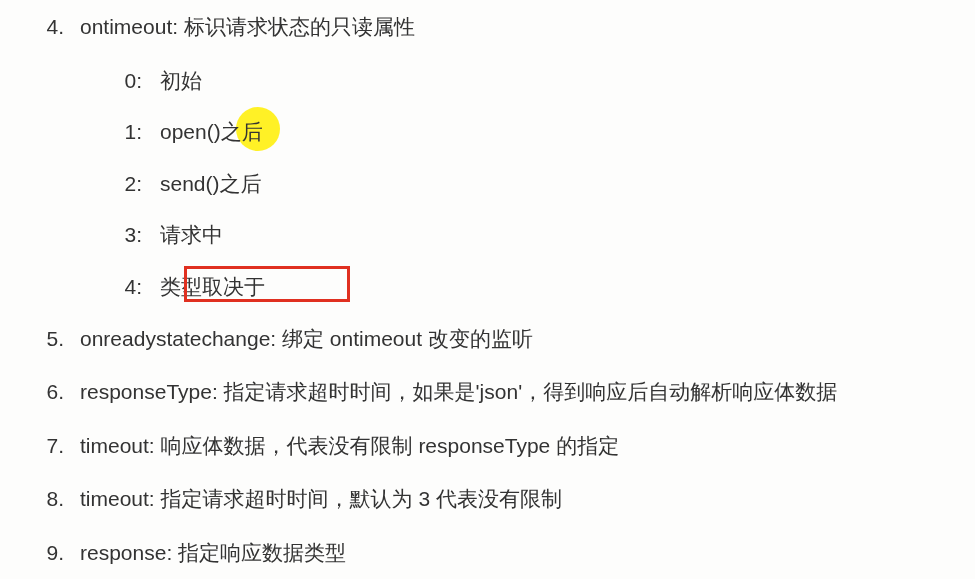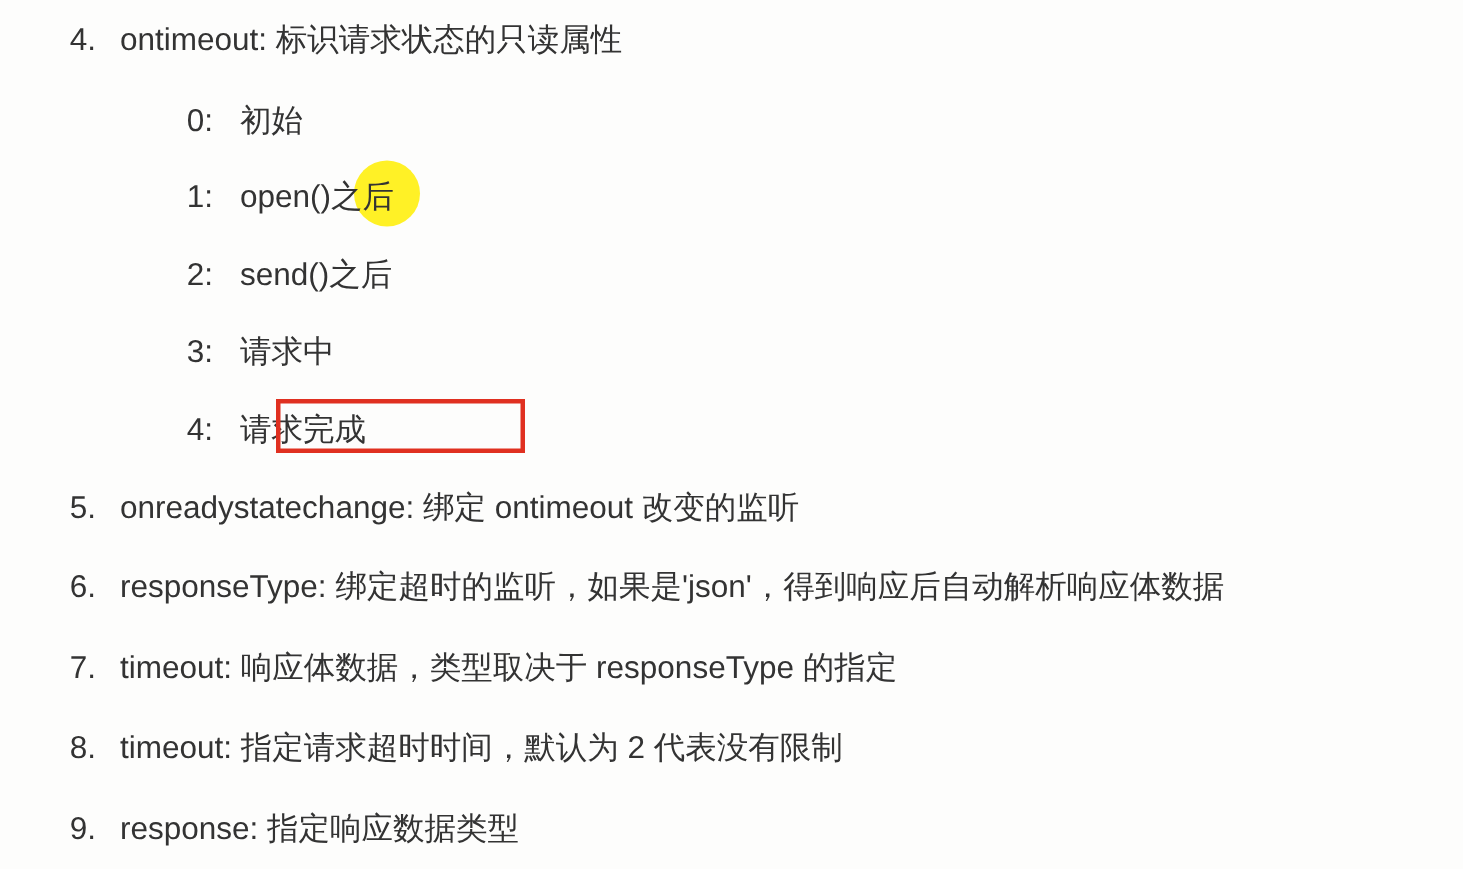--- a/index.html
+++ b/index.html
@@ -98,53 +98,53 @@
     <div class="sub-num">2:</div>
     <div class="sub-content">send()之后</div>
   </div>
   <div class="sub-item sub-wrap">
     <div class="sub-num">3:</div>
     <div class="sub-content">请求中</div>
   </div>
   <div class="sub-item sub-wrap">
     <div class="red-box"></div>
     <div class="sub-num">4:</div>
-    <div class="sub-content">请求完成</div>
+    <div class="sub-content">类型取决于</div>
   </div>
 </div>
 
 <div class="item">
   <div class="item-num">5.</div>
   <div class="item-content">
     <span>onreadystatechange:</span>
     <span>绑定 ontimeout 改变的监听</span>
   </div>
 </div>
 
 <div class="item">
   <div class="item-num">6.</div>
   <div class="item-content">
     <span>responseType:</span>
-    <span>绑定超时的监听，如果是'json'，得到响应后自动解析响应体数据</span>
+    <span>指定请求超时时间，如果是'json'，得到响应后自动解析响应体数据</span>
   </div>
 </div>
 
 <div class="item">
   <div class="item-num">7.</div>
   <div class="item-content">
     <span>timeout:</span>
-    <span>响应体数据，类型取决于 responseType 的指定</span>
+    <span>响应体数据，代表没有限制 responseType 的指定</span>
   </div>
 </div>
 
 <div class="item">
   <div class="item-num">8.</div>
   <div class="item-content">
     <span>timeout:</span>
-    <span>指定请求超时时间，默认为 2 代表没有限制</span>
+    <span>指定请求超时时间，默认为 3 代表没有限制</span>
   </div>
 </div>
 
 <div class="item">
   <div class="item-num">9.</div>
   <div class="item-content">
     <span>response:</span>
     <span>指定响应数据类型</span>
   </div>
 </div>

